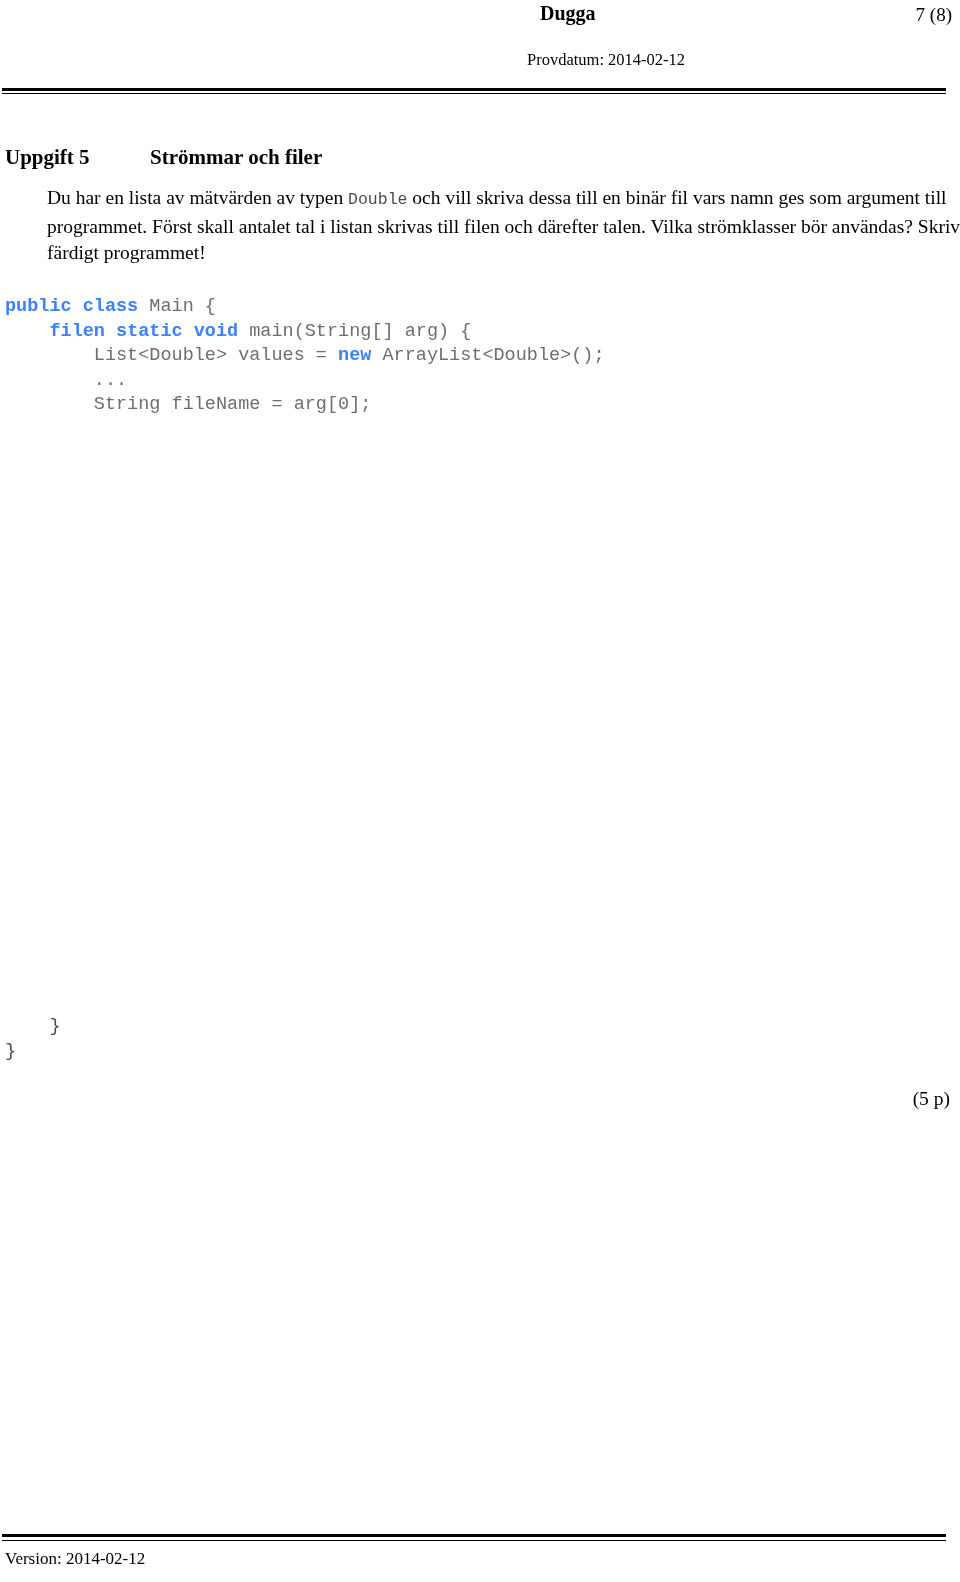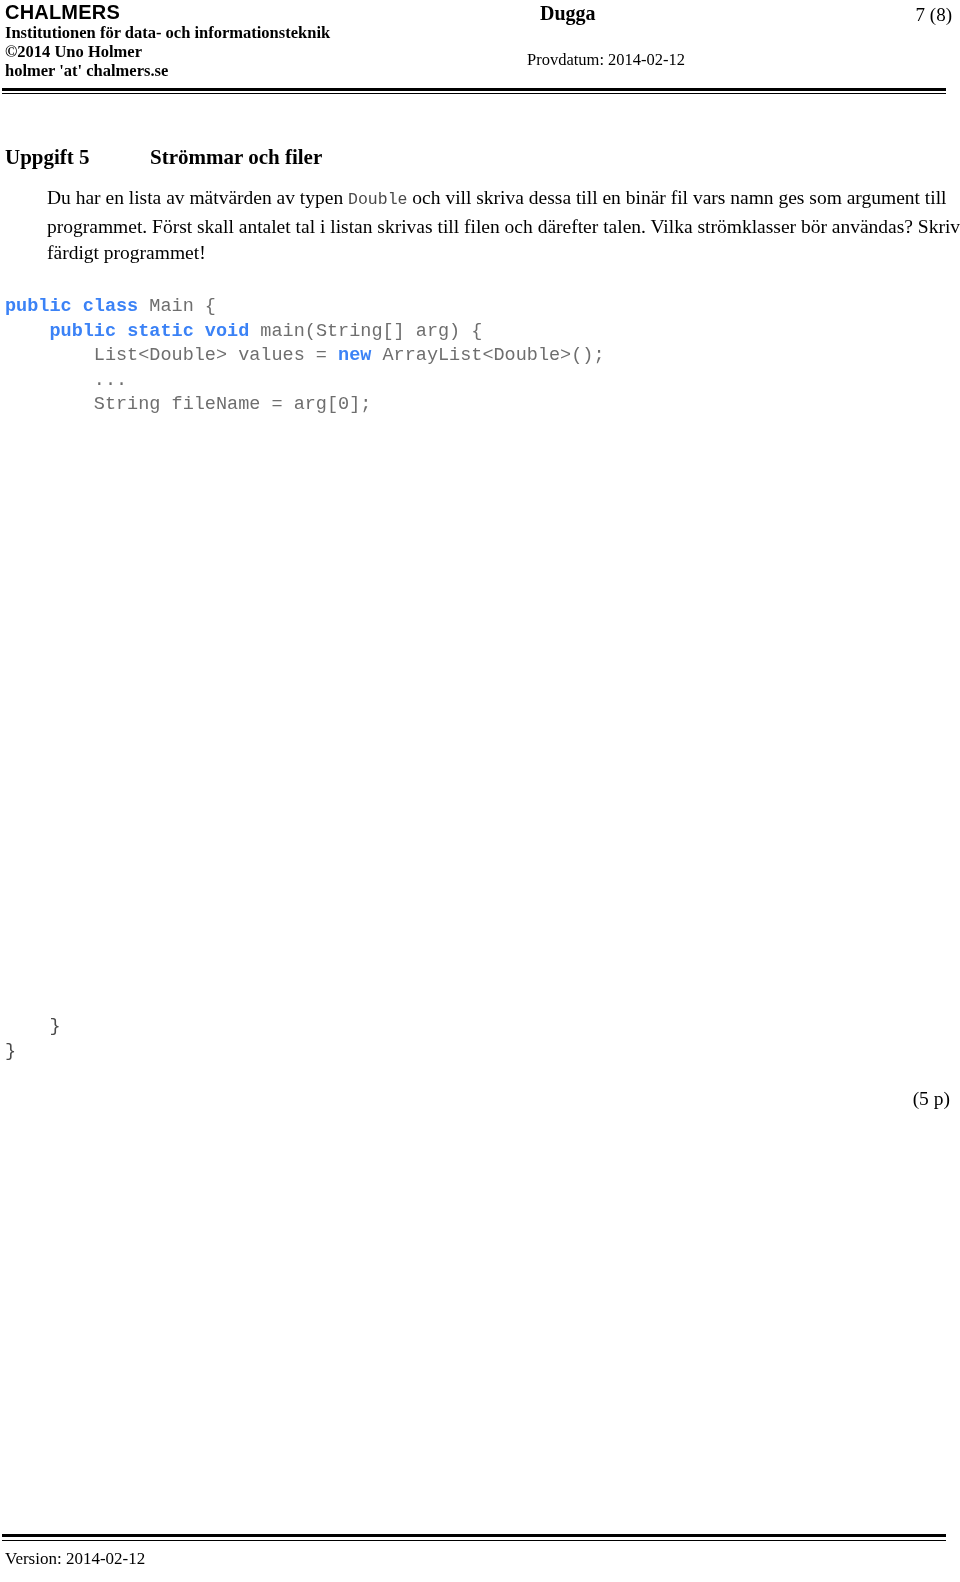--- a/index.html
+++ b/index.html
@@ -207,45 +207,39 @@
     top: 26px;
     font-size: 17px;
     line-height: 21px;
   }
 </style>
 </head>
 <body>
 
 <div class="page-header">
 
-  <div class="hdr-left">
-    <div class="chalmers-logo">CHALMERS</div>
-    <div class="dept-line">Institutionen för data- och informationsteknik</div>
-    <div class="copy-line">©2014 Uno Holmer</div>
-    <div class="email-line">holmer 'at' chalmers.se</div>
-  </div>
 
   <div class="hdr-doc-title">Dugga</div>
   <div class="hdr-pageno">7 (8)</div>
   <div class="hdr-examdate">Provdatum: 2014-02-12</div>
 
   <div class="hdr-rule-thick"></div>
   <div class="hdr-rule-thin"></div>
 </div>
 
 <div class="content">
 
   <div class="task-heading">
     <span class="task-no">Uppgift 5</span><span>Strömmar och filer</span>
   </div>
 
   <div class="task-body"><span>Du har en lista av mätvärden  av typen </span><span class="mono-inline">Double</span><span> och vill skriva dessa till en binär fil vars namn ges som argument till programmet. Först skall antalet tal i listan skrivas till filen och därefter talen. Vilka strömklasser bör användas? Skriv färdigt programmet!</span></div>
 
   <div class="code-block"><span class="kw">public class</span><span> Main {</span>
-<span>    </span><span class="kw">public static void</span><span> main(String[] arg) {</span>
+<span>    </span><span class="kw">filen static void</span><span> main(String[] arg) {</span>
 <span>        List&lt;Double&gt; values = </span><span class="kw">new</span><span> ArrayList&lt;Double&gt;();</span>
 <span>        ...</span>
 <span>        String fileName = arg[0];</span></div>
 
   <div class="code-tail"><span>    }</span>
 <span>}</span></div>
 
   <div class="points">(5 p)</div>
 </div>
 

